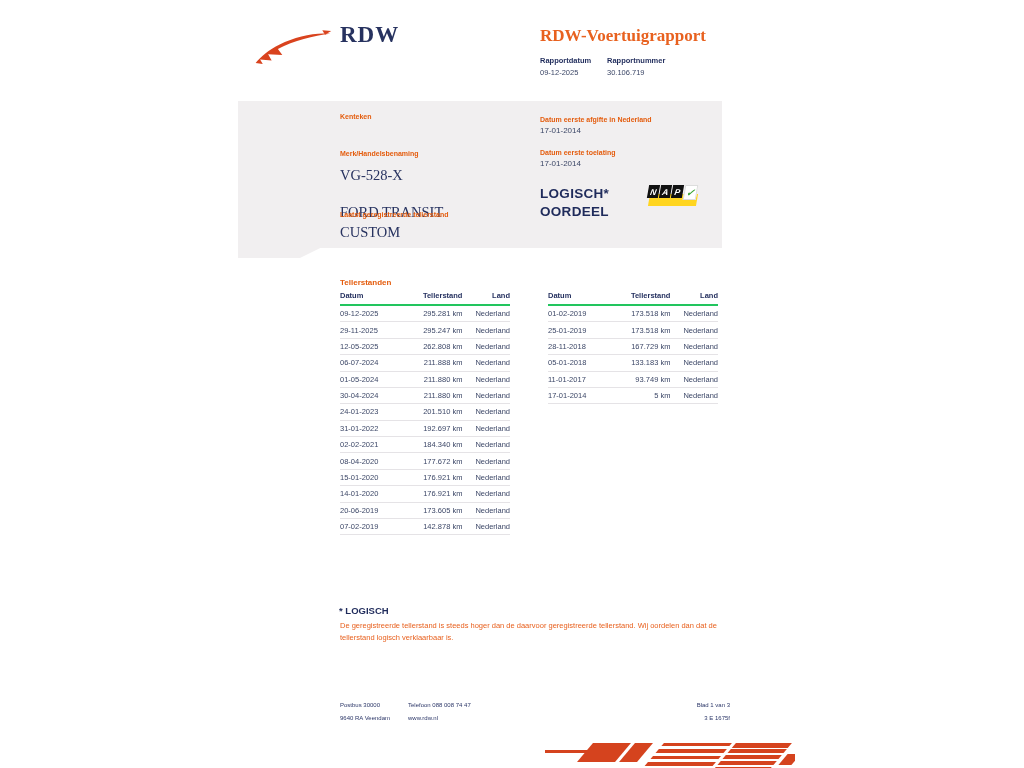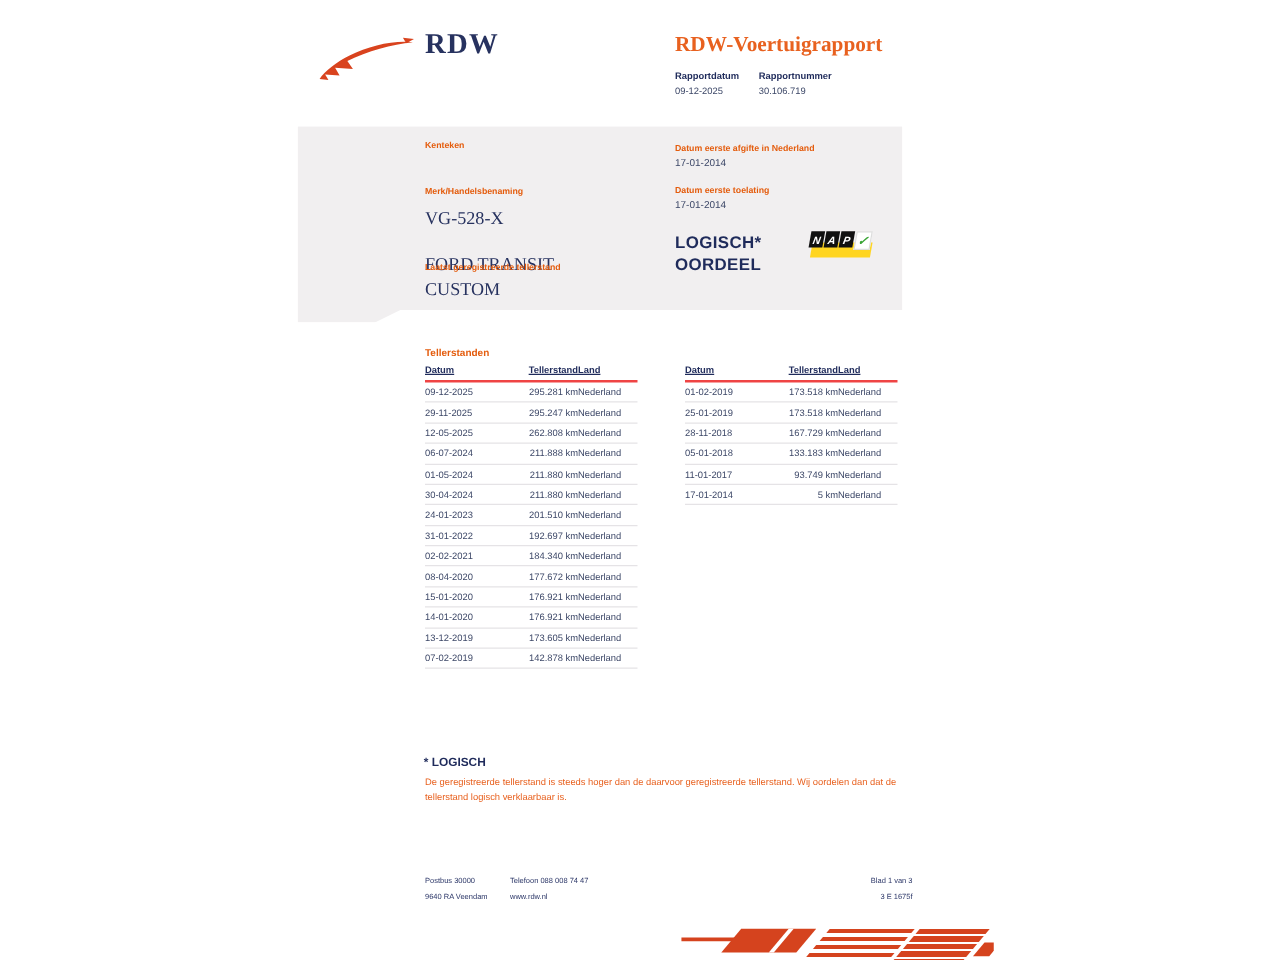--- a/index.html
+++ b/index.html
@@ -34,24 +34,24 @@
           display:flex;align-items:center;justify-content:center;
           font-size:8.5px;font-weight:bold;font-style:italic;}
   .nap-n{left:2px;} .nap-a{left:14px;} .nap-p{left:26px;}
   .nap-black{background:#111;color:#fff;}
   .nap-check{left:38px;background:#fff;border:1px solid #ddd;color:#3aa435;font-size:10px;}
 
   
   .section-title{position:absolute;left:340px;top:278px;font-size:8px;font-weight:bold;color:#e45c0d;}
   .mileage-table{position:absolute;top:291px;width:170px;font-size:7.5px;color:#3c4767;}
   .t-left{left:340px;} .t-right{left:548px;}
-  .mt-head{display:flex;font-weight:bold;color:#1f2b5b;border-bottom:2px solid #ef4444;
-           padding-bottom:4px;text-decoration:underline;}
+  .mt-head{display:flex;font-weight:bold;color:#1f2b5b;border-bottom:2px solid #22c55e;
+           padding-bottom:4px;}
   .mt-row{display:flex;border-bottom:1px solid #e5e3e6;padding:3.2px 0;}
-  .c1{width:34%;} .c2{width:38%;text-align:right;} .c3{flex:1;text-align:left;}
+  .c1{width:34%;} .c2{width:38%;text-align:right;} .c3{flex:1;text-align:right;}
 
   
   .exp-head{position:absolute;left:339px;top:605px;font-size:9.5px;font-weight:bold;color:#1f2b5b;}
   .exp-text{position:absolute;left:340px;top:620px;width:394px;font-size:7.5px;
             line-height:11.5px;color:#e8611f;}
 
   
   .ft{position:absolute;font-size:6px;color:#2c3768;}
   .ft-a1{left:340px;top:702px;} .ft-a2{left:340px;top:715px;}
   .ft-b1{left:408px;top:702px;} .ft-b2{left:408px;top:715px;}
@@ -178,21 +178,21 @@
           <span class="c1">15-01-2020</span>
           <span class="c2">176.921 km</span>
           <span class="c3">Nederland</span>
         </div>
         <div class="mt-row">
           <span class="c1">14-01-2020</span>
           <span class="c2">176.921 km</span>
           <span class="c3">Nederland</span>
         </div>
         <div class="mt-row">
-          <span class="c1">13-12-2019</span>
+          <span class="c1">20-06-2019</span>
           <span class="c2">173.605 km</span>
           <span class="c3">Nederland</span>
         </div>
         <div class="mt-row">
           <span class="c1">07-02-2019</span>
           <span class="c2">142.878 km</span>
           <span class="c3">Nederland</span>
         </div>
       </div>
   </div>

